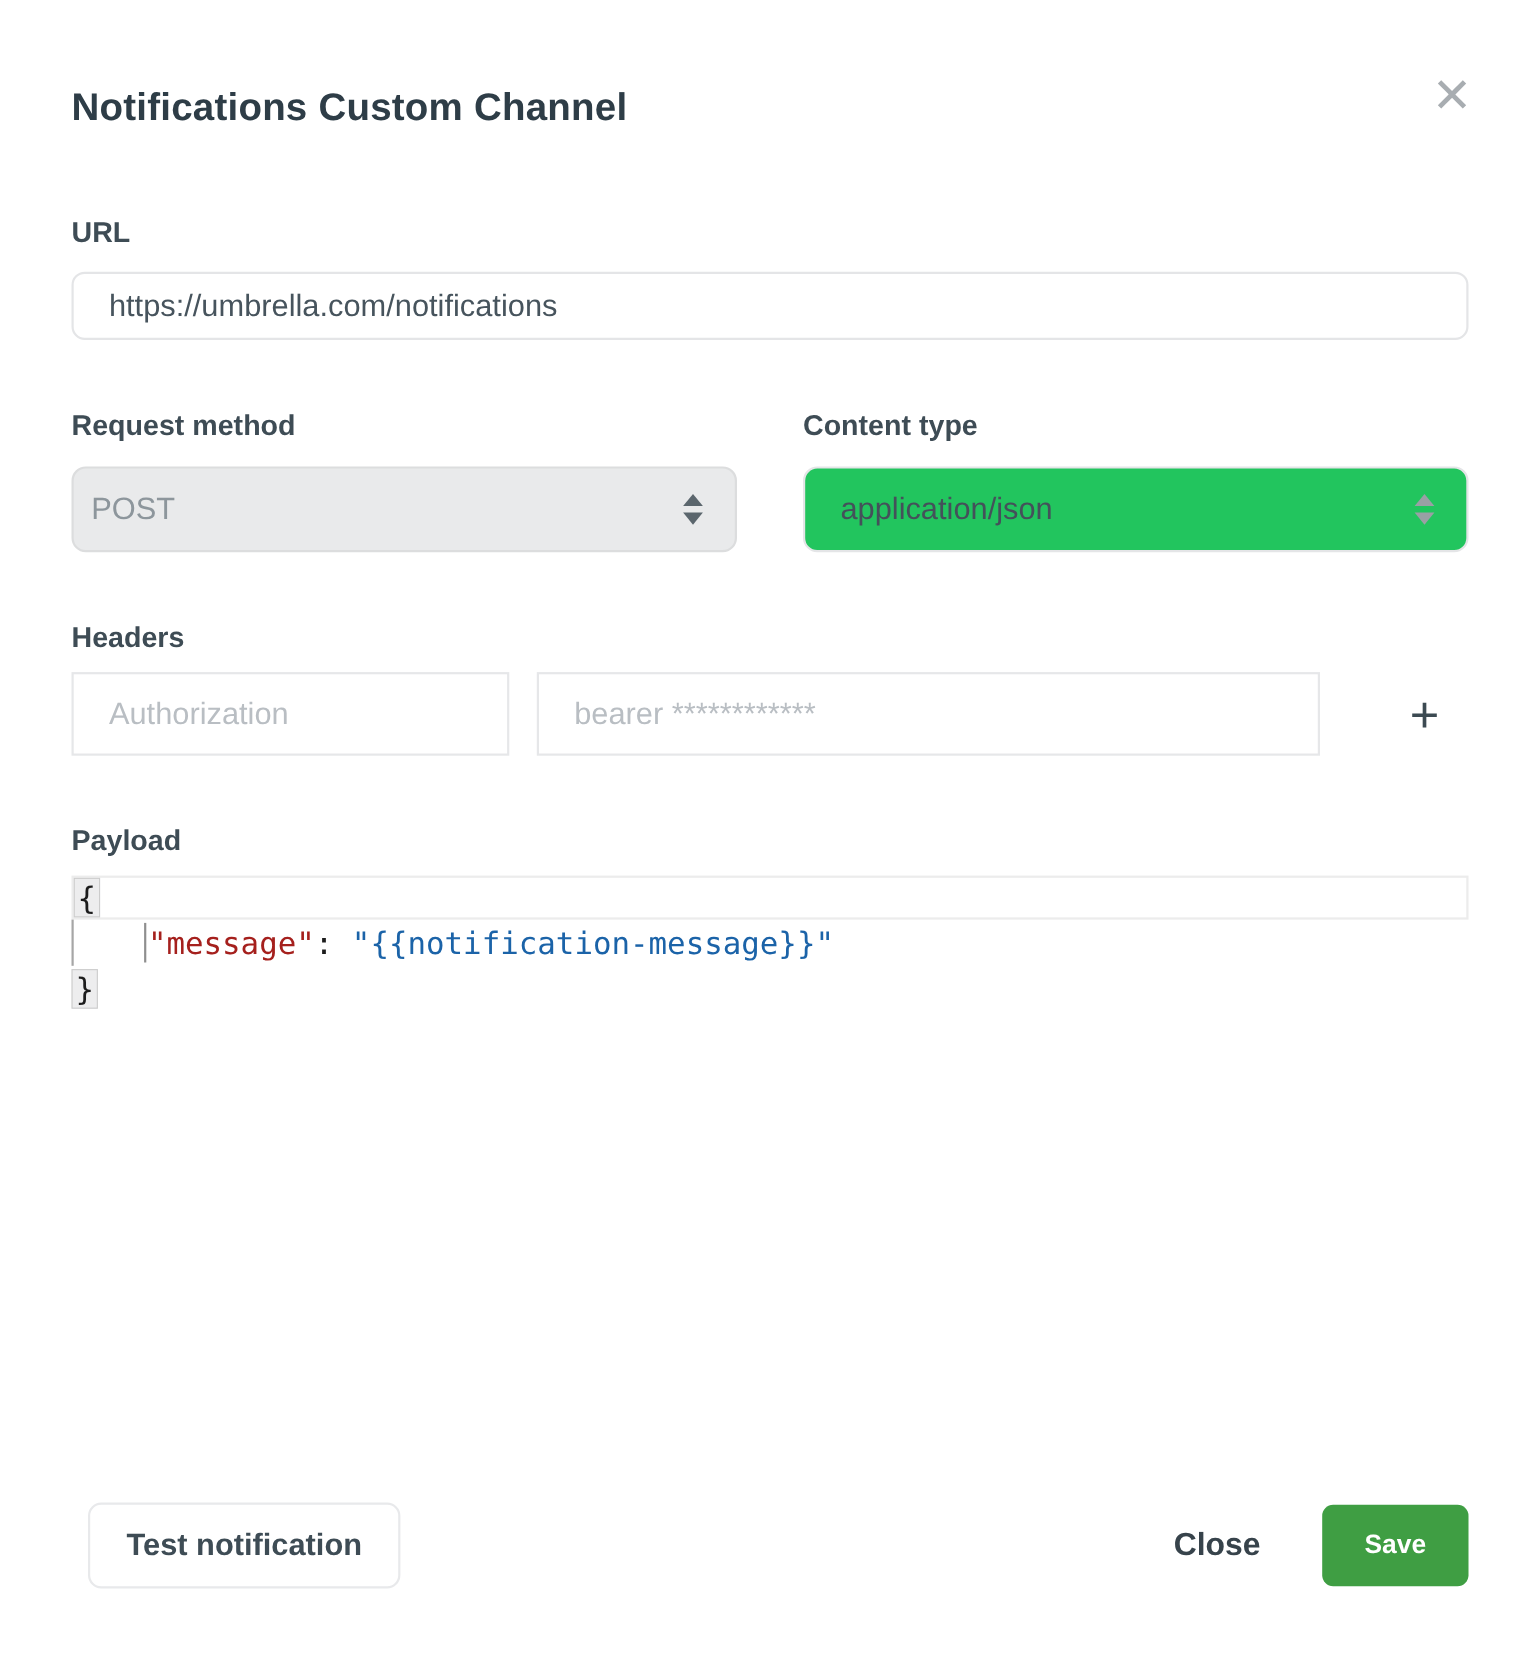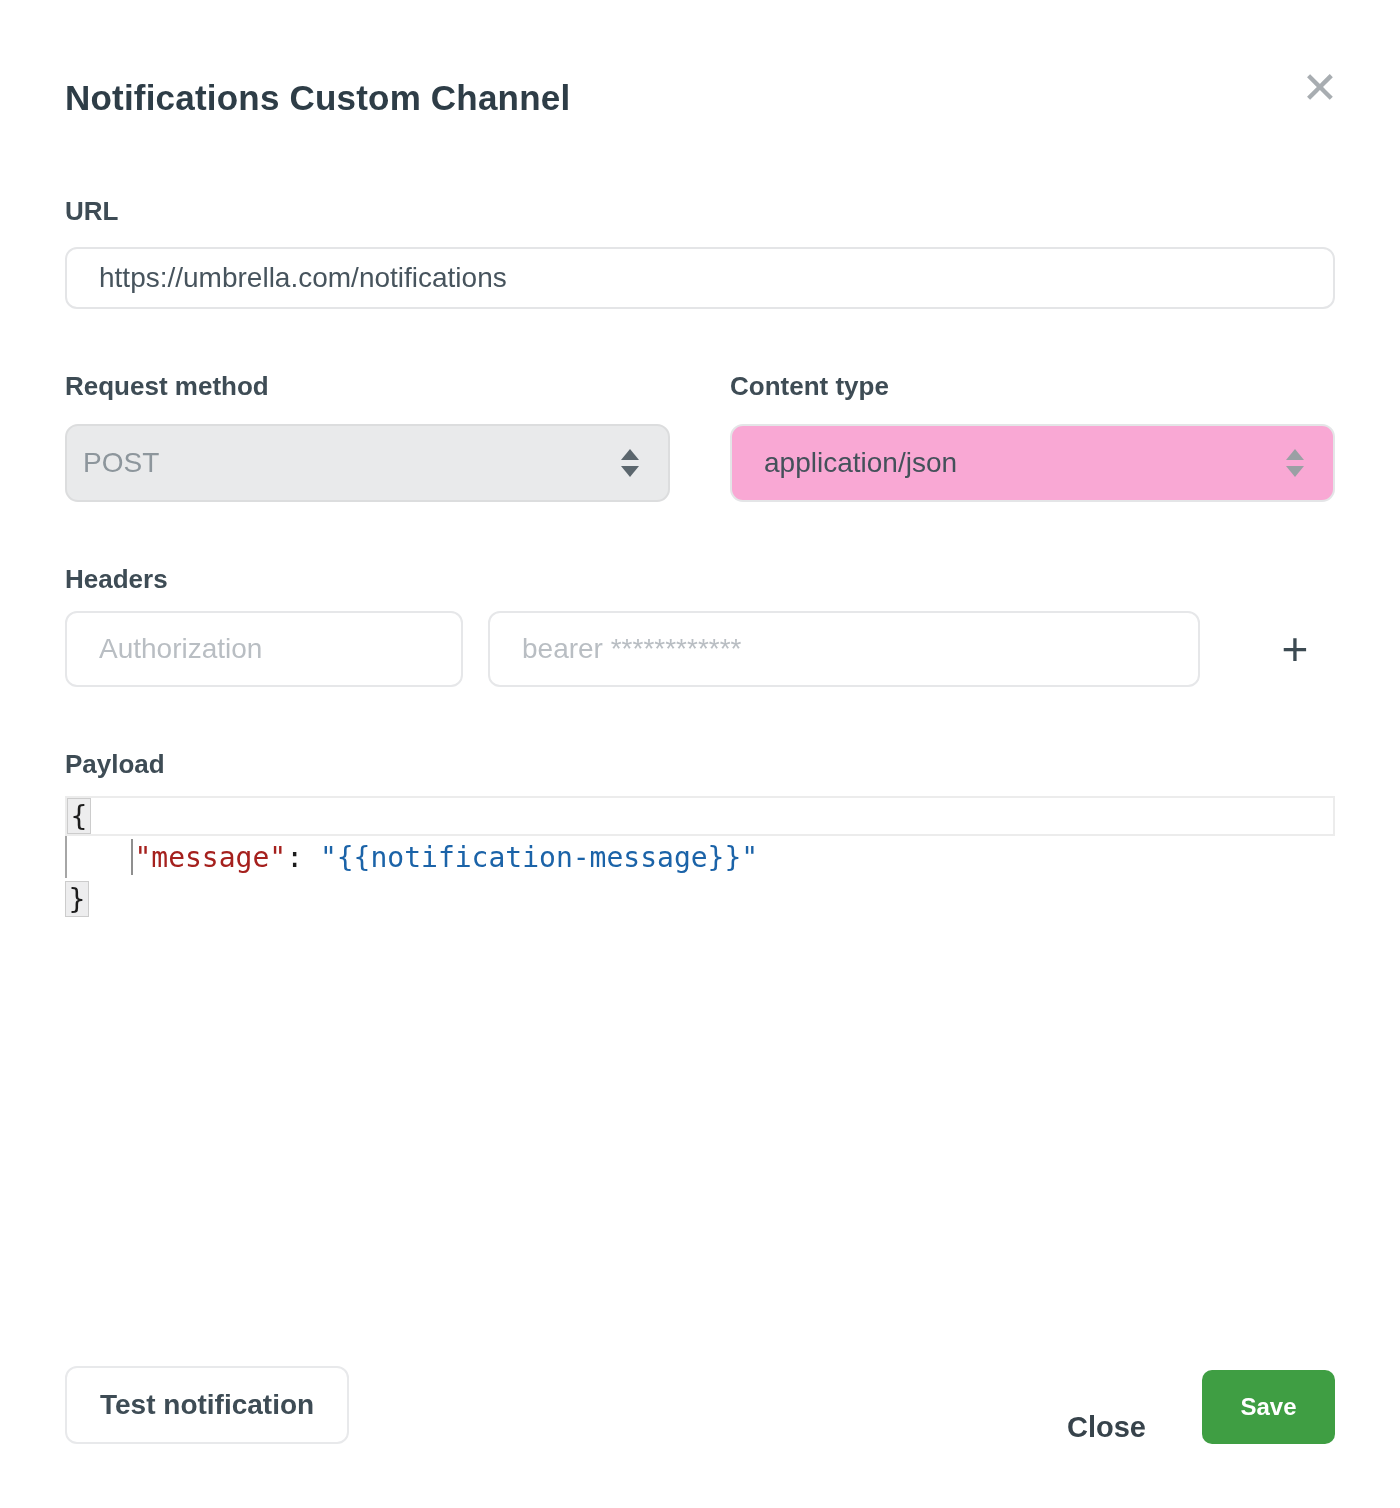--- a/index.html
+++ b/index.html
@@ -33,28 +33,28 @@
   .text-input::placeholder { color:#b9bec3; opacity:1; }
 
   .two-col { margin-top:62px; display:grid; grid-template-columns:1fr 1fr; column-gap:60px; }
 
   .selectbox {
     margin-top:22px; height:78px; border-radius:13px;
     display:flex; align-items:center; padding:0 32px;
     font-size:28px; position:relative; cursor:pointer;
   }
   .selectbox.disabled { background:#e9eaeb; border:2px solid #dcddde; color:#8d969c;padding-left:16px; }
-  .selectbox.normal  { background:#f9a8d4; border:2px solid #e4e5e7; color:#44515a; }
+  .selectbox.normal  { background:#22c55e; border:2px solid #e4e5e7; color:#44515a; }
   .sel-arrows { position:absolute; right:28px; top:50%; transform:translateY(-50%); }
   .sel-arrows svg { display:block; }
 
   .lbl-headers { margin-top:62px; }
   .headers-row { margin-top:16px; display:flex; align-items:center; }
   .hdr-input {
-    height:76px; border:2px solid #e6e7e9; border-radius:12px; background:#fff;
+    height:76px; border:2px solid #e6e7e9; border-radius:0; background:#fff;
     padding:0 32px; font-size:28px; color:#47545d; outline:none;
     font-family:"Liberation Sans", sans-serif;
   }
   .hdr-input::placeholder { color:#b9bec3; opacity:1; }
   .hdr-name { width:398px; }
   .hdr-value { width:712px; margin-left:25px; }
   .add-header-btn {
     margin-left:auto; margin-right:12px; width:56px; height:56px;
     background:none; border:none; cursor:pointer;
     font-size:46px; line-height:56px; color:#3c4a52; text-align:center;
@@ -84,22 +84,22 @@
   .ed-cursor {
     position:absolute; left:64px; top:3px; bottom:3px; width:2px;
     background:#8f8f8f;
   }
   .ed-line3 { height:42px; display:flex; align-items:center; }
   .tok-key   { color:#a5201d; }
   .tok-punct { color:#1c1c1c; }
   .tok-value { color:#1b63a8; }
 
   .footer {
-    position:absolute; left:65px; right:65px; bottom:64px;
-    display:flex; align-items:flex-end;
+    position:absolute; left:80px; right:65px; bottom:64px;
+    display:flex; align-items:center;
   }
   .test-btn {
     height:78px; padding:0 33px; background:#fff; cursor:pointer;
     border:2px solid #e8e9eb; border-radius:12px;
     font-size:28px; font-weight:600; color:#3e4c55;
     font-family:"Liberation Sans", sans-serif;
   }
   .close-txt-btn {
     margin-left:auto; background:none; border:none; cursor:pointer;
     font-size:29px; font-weight:600; color:#37434b;

